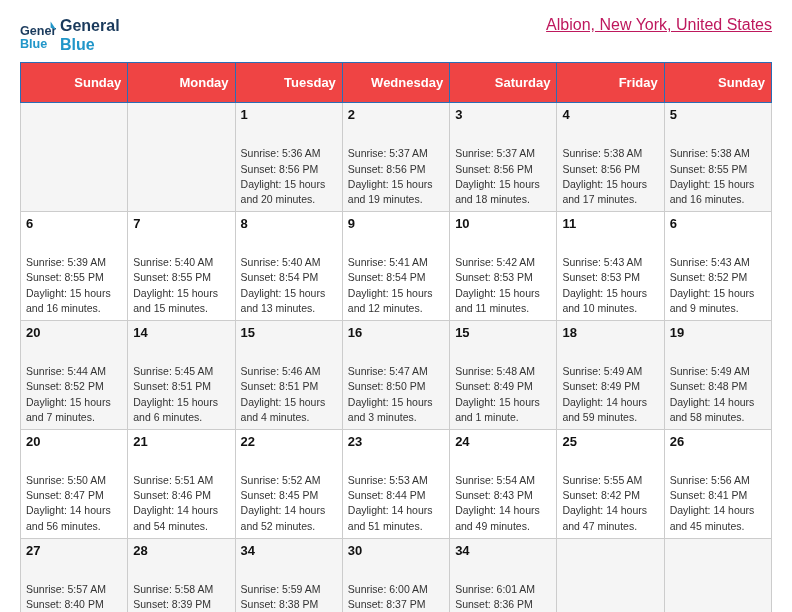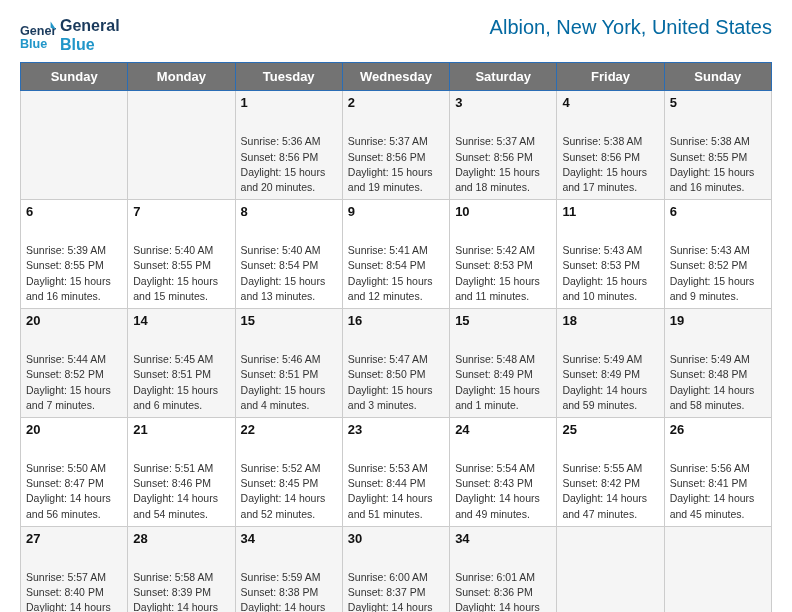--- a/index.html
+++ b/index.html
@@ -28,33 +28,34 @@
     .title-block {
       text-align: right;
     }
     .month-title {
       font-size: 42px;
       font-weight: bold;
       color: #1a3a5c;
       line-height: 1;
     }
     .location-title {
-      font-size: 20px;
-      color: #0369a1;
+      font-size: 16px;
+      color: #be185d;
+      text-decoration: underline;
     }
     table {
       width: 100%;
       border-collapse: collapse;
       font-size: 11px;
     }
     thead tr th {
-      background: #737373;
+      background: #ef4444;
       color: #fff;
-      text-align: center;
-      padding: 6px 6px;
+      text-align: right;
+      padding: 12px 6px;
       font-size: 13px;
       font-weight: bold;
       border: 1px solid #2a6db5;
     }
     tbody tr td {
       border: 1px solid #ccc;
       vertical-align: top;
       padding: 4px 5px;
       width: calc(100% / 7);
       min-height: 80px;

